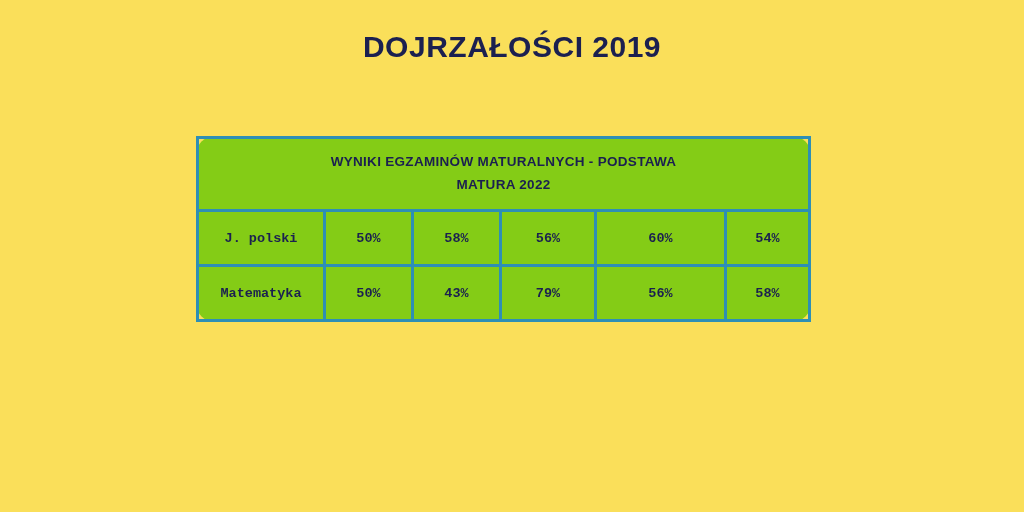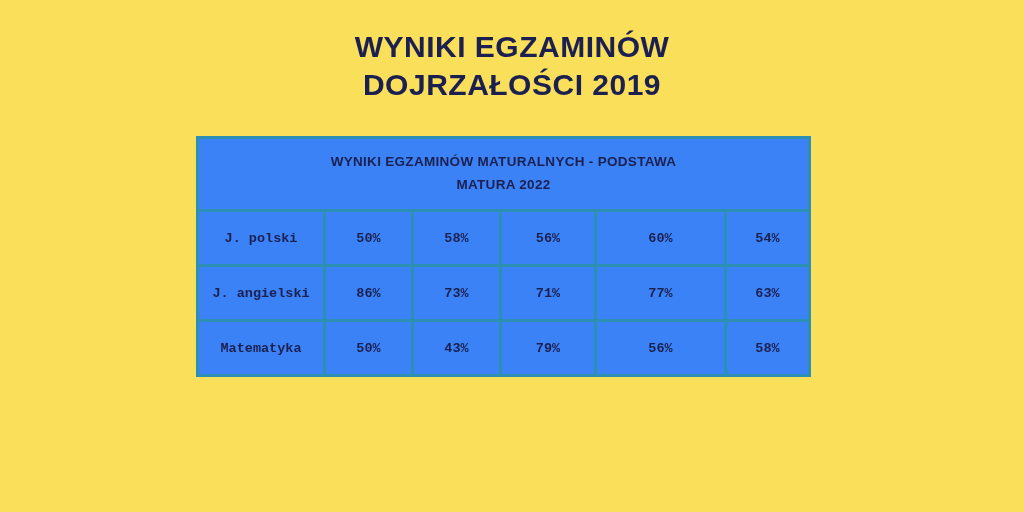--- a/index.html
+++ b/index.html
@@ -35,21 +35,22 @@
   .table-wrap {
     position: absolute;
     left: 196px;
     top: 136px;
     width: 612px;
   }
   table.results {
     border-collapse: collapse;
     width: 612px;
     table-layout: fixed;
-    background: #3b82f6;
+    background: #84cc16;
+    border-radius: 19px;
   }
   table.results td {
     border: 3px solid #2e8fb5;
     text-align: center;
     vertical-align: middle;
     color: #1b2050;
     font-size: 13.5px;
     font-weight: bold;
     padding: 0;
   }
@@ -75,21 +76,20 @@
   col.c-powiat { width: 95px; }
   col.c-woj { width: 130px; }
   col.c-kraj { width: 84px; }
 </style>
 </head>
 <body>
 
 <div class="page">
 
   <div class="main-title">
-    <span class="line">WYNIKI EGZAMINÓW</span>
     <span class="line">DOJRZAŁOŚCI 2019</span>
   </div>
 
   <div class="table-wrap">
     <table class="results">
       <colgroup>
         <col class="c-subject">
         <col class="c-ksn">
         <col class="c-gmina">
         <col class="c-powiat">
@@ -105,28 +105,20 @@
         </tr>
         <tr class="data-row">
           <td>J. polski</td>
           <td>50%</td>
           <td>58%</td>
           <td>56%</td>
           <td>60%</td>
           <td>54%</td>
         </tr>
         <tr class="data-row">
-          <td>J. angielski</td>
-          <td>86%</td>
-          <td>73%</td>
-          <td>71%</td>
-          <td>77%</td>
-          <td>63%</td>
-        </tr>
-        <tr class="data-row">
           <td>Matematyka</td>
           <td>50%</td>
           <td>43%</td>
           <td>79%</td>
           <td>56%</td>
           <td>58%</td>
         </tr>
       </tbody>
     </table>
   </div>

